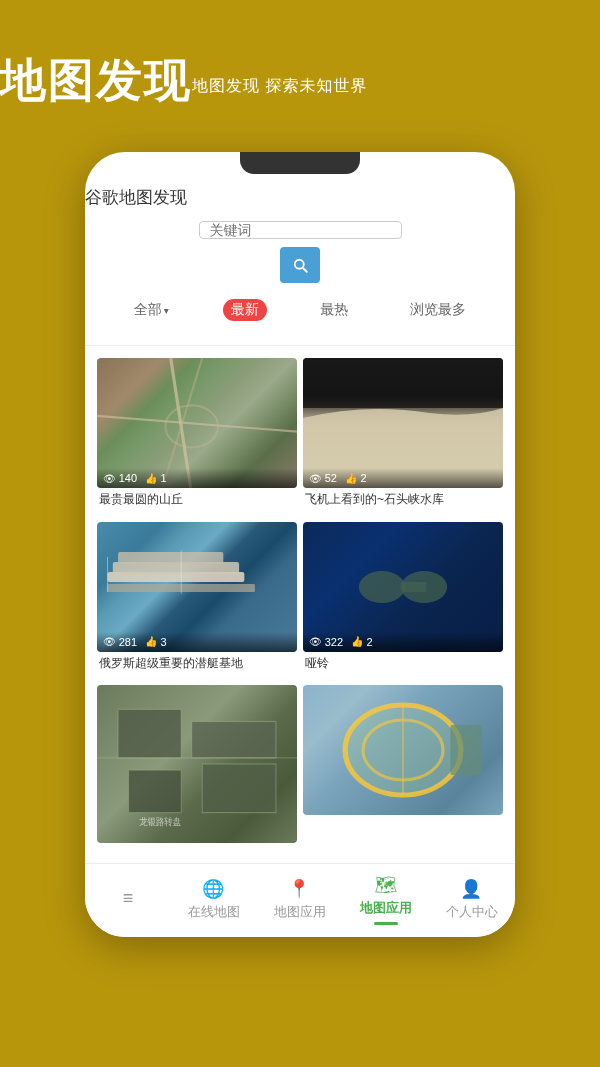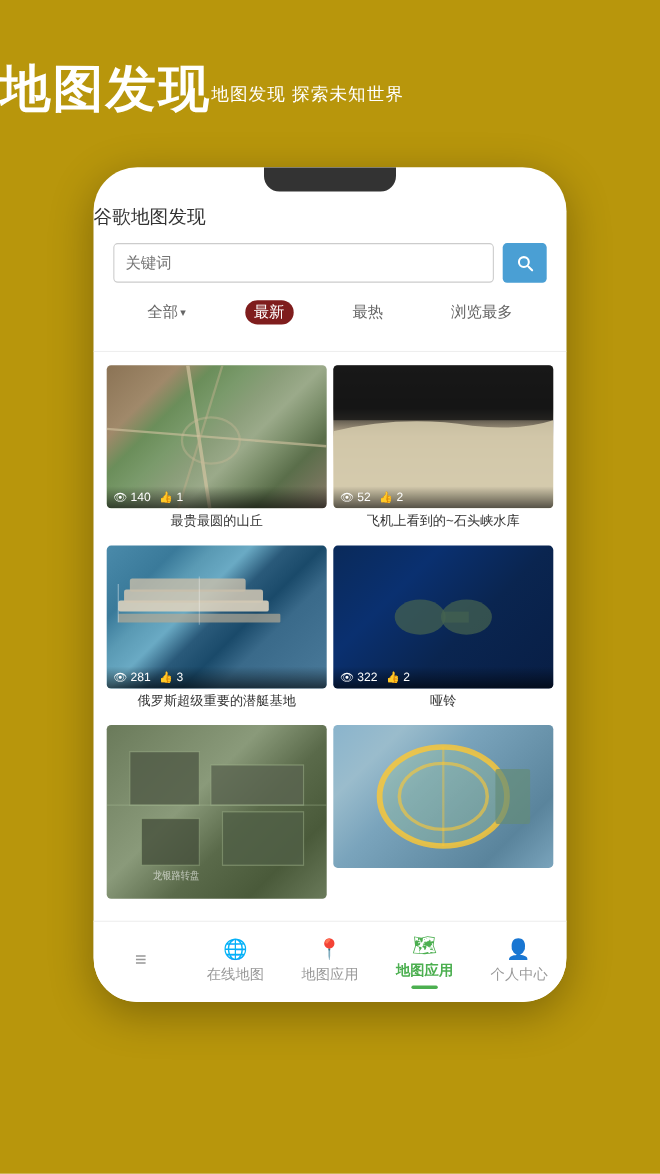--- a/index.html
+++ b/index.html
@@ -65,20 +65,21 @@
       font-weight: 500;
       color: #333;
       margin-bottom: 12px;
     }
 
     .search-bar {
       display: flex;
       align-items: center;
       margin: 0 18px 12px;
       gap: 8px;
+      flex-direction: column;
     }
 
     .search-input {
       flex: 1;
       height: 36px;
       border: 1.5px solid #ccc;
       border-radius: 4px;
       padding: 0 10px;
       font-size: 14px;
       color: #999;
@@ -117,21 +118,21 @@
       color: #666;
       cursor: pointer;
       padding: 2px 8px;
       border-radius: 12px;
       display: flex;
       align-items: center;
       gap: 2px;
     }
 
     .filter-tab.active {
-      background: #7f1d1d;
+      background: #ef4444;
       color: white;
       font-weight: 500;
     }
 
     .grid-container {
       display: grid;
       grid-template-columns: 1fr 1fr;
       gap: 6px;
       padding: 0 12px;
     }
@@ -204,21 +205,20 @@
       gap: 3px;
       color: white;
       font-size: 11px;
     }
 
     .eye-icon, .like-icon {
       font-size: 10px;
     }
 
     .item-caption {
-      text-align: center;
       font-size: 12px;
       color: #333;
       padding: 4px 2px 8px;
       line-height: 1.3;
     }
 
     .bottom-nav {
       display: flex;
       align-items: center;
       justify-content: space-around;

